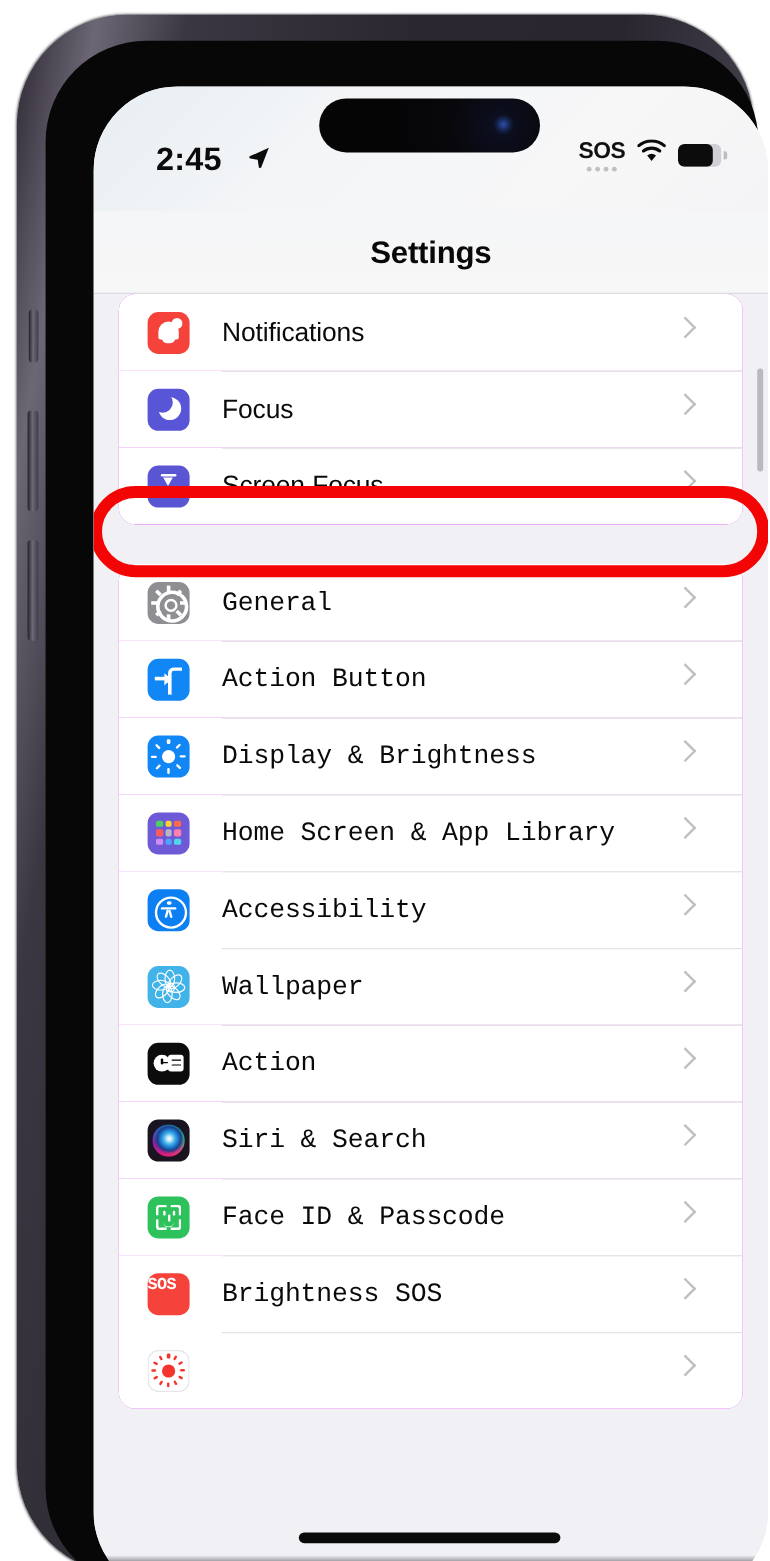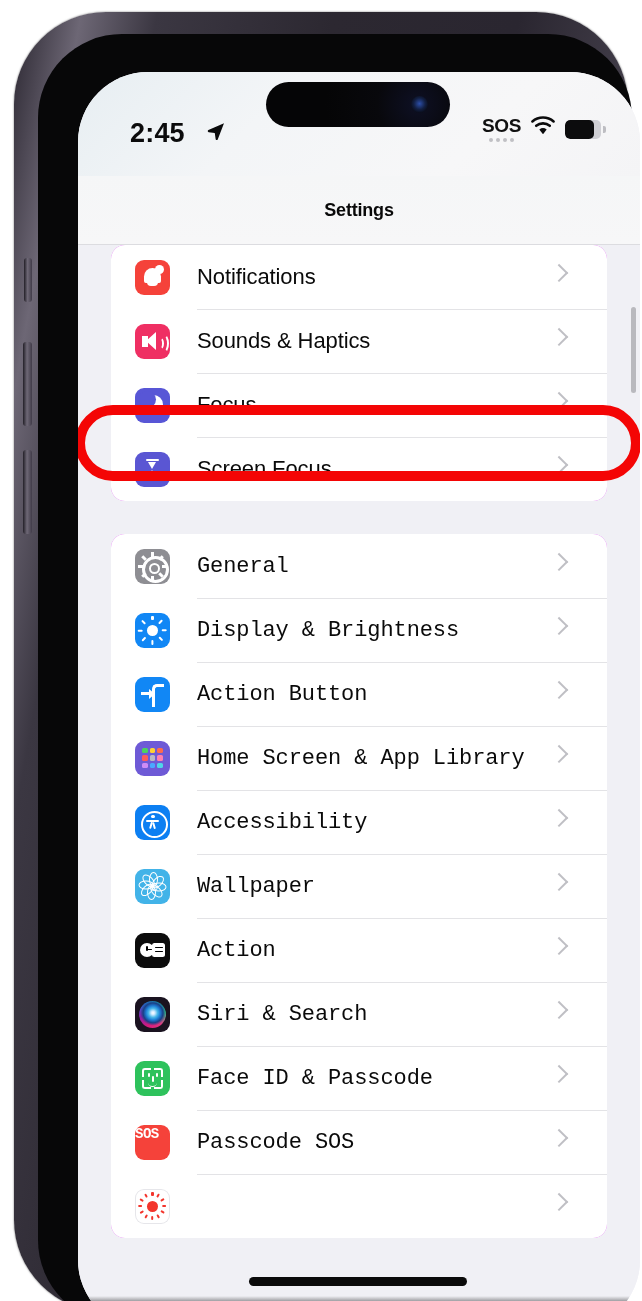--- a/index.html
+++ b/index.html
@@ -60,28 +60,28 @@
     background:radial-gradient(circle at 50% 45%,#2f54b5 0%,#132146 45%,#07080f 80%);
     opacity:.92;
   }
 
   .navtitle{
     position:absolute;left:0;top:104px;width:562px;height:68px;
     background:linear-gradient(180deg,#f5f6f7,#f7f7f8);
     border-bottom:1px solid #dcdce0;
     display:flex;align-items:center;justify-content:center;
   }
-  .navtitle span{font-size:18px;font-weight:bold;color:#090909;letter-spacing:-.2px;}
+  .navtitle span{font-size:26px;font-weight:bold;color:#090909;letter-spacing:-.2px;}
 
   .list{
     position:absolute;left:0;top:173px;width:562px;height:1085px;
     background:#f0f0f5;overflow:hidden;
   }
   .card{
-    margin:0 33px;background:#d946ef;border-radius:14px;overflow:hidden;
+    margin:0 21px;background:#d946ef;border-radius:14px;overflow:hidden;
   }
   .card.gap{margin-top:33px;font-family:Liberation Mono, monospace;}
   .row{
     position:relative;display:flex;align-items:center;height:64px;padding-left:24px;background:#fff;
   }
   .row + .row::before{
     content:"";position:absolute;left:86px;right:0;top:0;height:1px;background:#e3e3e6;
   }
   .icon{
     width:35px;height:35px;border-radius:9px;flex:0 0 auto;position:relative;
@@ -266,34 +266,20 @@
                     <div class="bell-clap"></div>
                     <div class="bell-dot"></div>
                   </div>
                 </div>
                 <div class="label">Notifications</div>
                 <div class="chev-box">
                   <div class="chev"></div>
                 </div>
               </div>
               <div class="row">
-                <div class="icon" style="background: rgb(239, 47, 99);">
-                  <div class="gl">
-                    <div class="spk-body"></div>
-                    <div class="spk-cone"></div>
-                    <div class="wave w1"></div>
-                    <div class="wave w2"></div>
-                  </div>
-                </div>
-                <div class="label">Sounds &amp; Haptics</div>
-                <div class="chev-box">
-                  <div class="chev"></div>
-                </div>
-              </div>
-              <div class="row">
                 <div class="icon" style="background: rgb(88, 86, 214);">
                   <div class="gl">
                     <div class="moon"></div>
                     <div class="moon-cut" style="background:#5856d6"></div>
                   </div>
                 </div>
                 <div class="label">Focus</div>
                 <div class="chev-box">
                   <div class="chev"></div>
                 </div>
@@ -330,45 +316,45 @@
                   </div>
                 </div>
                 <div class="label">General</div>
                 <div class="chev-box">
                   <div class="chev"></div>
                 </div>
               </div>
               <div class="row">
                 <div class="icon" style="background: rgb(17, 135, 245);">
                   <div class="gl">
+                    <div class="ab-hook"></div>
+                    <div class="ab-arrow-l"></div>
+                    <div class="ab-arrow-h"></div>
+                  </div>
+                </div>
+                <div class="label">Action Button</div>
+                <div class="chev-box">
+                  <div class="chev"></div>
+                </div>
+              </div>
+              <div class="row">
+                <div class="icon" style="background: rgb(17, 135, 245);">
+                  <div class="gl">
                     <div class="ray" style="transform:rotate(0deg)"></div>
                     <div class="ray" style="transform:rotate(45deg)"></div>
                     <div class="ray" style="transform:rotate(90deg)"></div>
                     <div class="ray" style="transform:rotate(135deg)"></div>
                     <div class="ray" style="transform:rotate(180deg)"></div>
                     <div class="ray" style="transform:rotate(225deg)"></div>
                     <div class="ray" style="transform:rotate(270deg)"></div>
                     <div class="ray" style="transform:rotate(315deg)"></div>
                     <div class="sun"></div>
                   </div>
                 </div>
                 <div class="label">Display &amp; Brightness</div>
-                <div class="chev-box">
-                  <div class="chev"></div>
-                </div>
-              </div>
-              <div class="row">
-                <div class="icon" style="background: rgb(17, 135, 245);">
-                  <div class="gl">
-                    <div class="ab-hook"></div>
-                    <div class="ab-arrow-l"></div>
-                    <div class="ab-arrow-h"></div>
-                  </div>
-                </div>
-                <div class="label">Action Button</div>
                 <div class="chev-box">
                   <div class="chev"></div>
                 </div>
               </div>
               <div class="row">
                 <div class="icon" style="background: rgb(110, 90, 214);">
                   <div class="gl">
                     <div class="hgrid">
                       <i style="background:#4bd25f"></i>
                       <i style="background:#ffd233"></i>
@@ -465,21 +451,21 @@
                 </div>
                 <div class="label">Face ID &amp; Passcode</div>
                 <div class="chev-box">
                   <div class="chev"></div>
                 </div>
               </div>
               <div class="row">
                 <div class="icon" style="background: rgb(245, 66, 58);">
                   <div class="gl"><span class="sostext">SOS</span></div>
                 </div>
-                <div class="label">Passcode SOS</div>
+                <div class="label">Brightness SOS</div>
                 <div class="chev-box">
                   <div class="chev"></div>
                 </div>
               </div>
               <div class="row">
                 <div class="icon" style="background: rgb(255, 255, 255); box-shadow: rgb(230, 230, 234) 0px 0px 0px 1px inset;">
                   <div class="gl">
                     <div class="exp-t" style="transform:rotate(0deg)"></div>
                     <div class="exp-t" style="transform:rotate(30deg)"></div>
                     <div class="exp-t" style="transform:rotate(60deg)"></div>

